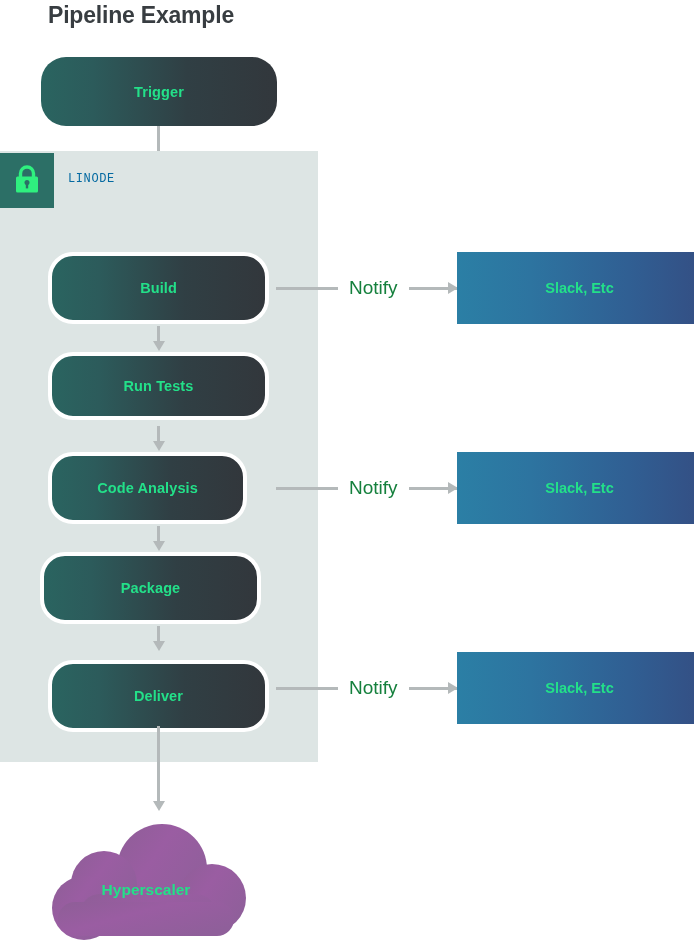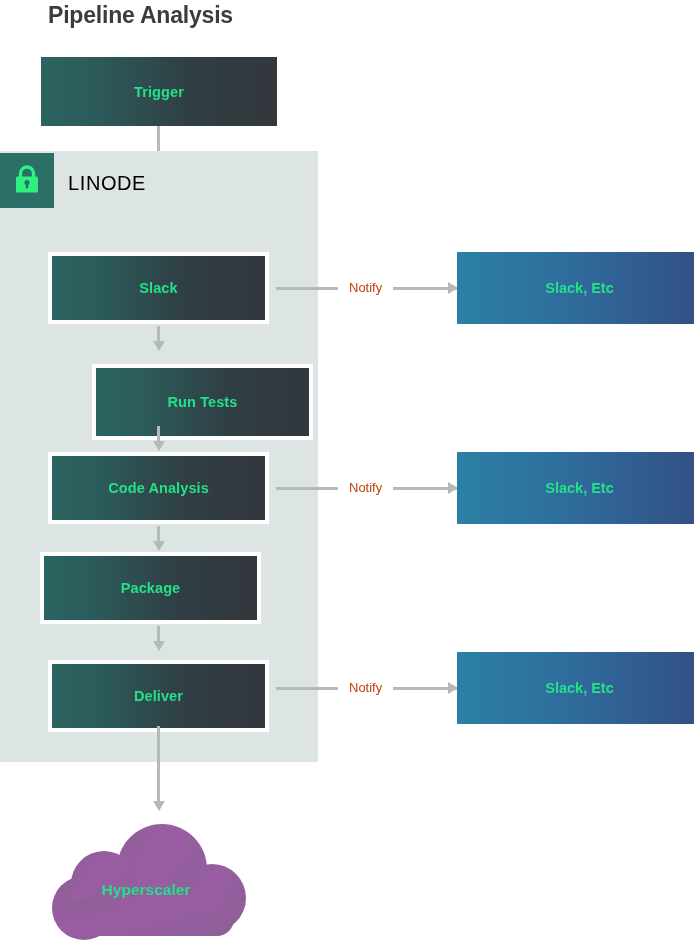--- a/index.html
+++ b/index.html
@@ -46,46 +46,48 @@
     height: 55px;
     background: #2c6f66;
     display: flex;
     align-items: center;
     justify-content: center;
   }
   .linode-label {
     position: absolute;
     left: 68px;
     top: 172px;
-    font-size: 20px;
-    color: #000000;
+    font-size: 12px;
+    color: #0369a1;
     letter-spacing: 0.6px;
+    font-family: Liberation Mono, monospace;
   }
 
   
   .stage {
     position: absolute;
     background: linear-gradient(90deg, #2a6460 0%, #2c5b5b 22%, #303f44 62%, #32373c 100%);
     display: flex;
     align-items: center;
     justify-content: center;
     color: #23e089;
     font-size: 14.5px;
     font-weight: bold;
     letter-spacing: 0.1px;
+    border-radius: 25px;
   }
   .stage.bordered {
     border: 4px solid #ffffff;
   }
 
   .trigger-box { left: 41px; top: 57px; width: 236px; height: 69px; }
 
   .stage-build    { left: 48px; top: 252px; width: 221px; height: 72px; }
-  .stage-tests    { left: 48px; top: 364px; width: 221px; height: 76px; margin-left: 44px; }
-  .stage-analysis { left: 48px; top: 452px; width: 221px; height: 72px; }
+  .stage-tests    { left: 48px; top: 352px; width: 221px; height: 68px; }
+  .stage-analysis { left: 48px; top: 452px; width: 199px; height: 72px; }
   .stage-package  { left: 40px; top: 552px; width: 221px; height: 72px; }
   .stage-deliver  { left: 48px; top: 652px; width: 221px; height: 72px; margin-top: 8px; }
 
   
   .notify-box {
     position: absolute;
     left: 457px;
     width: 245px;
     height: 72px;
     background: linear-gradient(90deg, #2b7fa5 0%, #2d74a0 30%, #305f93 70%, #344f84 100%);
@@ -139,22 +141,22 @@
 
   .nline-left {
     width: 62px;
     height: 3px;
     background: #b4b9ba;
     flex: none;
   }
   .notify-text {
     flex: none;
     padding: 0 11px;
-    font-size: 13px;
-    color: #c2410c;
+    font-size: 19px;
+    color: #15803d;
     line-height: 20px;
     text-align: right;
   }
   .nline-right {
     position: relative;
     flex: 1;
     height: 3px;
     background: #b4b9ba;
   }
   .nline-right::after {
@@ -188,21 +190,21 @@
     font-weight: bold;
     padding-top: 14px;
     pointer-events: none;
   }
 </style>
 </head>
 <body>
 
 <div id="root">
 
-  <div class="page-title">Pipeline Analysis</div>
+  <div class="page-title">Pipeline Example</div>
 
   <div class="stage trigger-box">
     <span>Trigger</span>
   </div>
 
   <div class="v-arrow va-trigger"></div>
 
   <div class="linode-panel"></div>
 
   <div class="linode-badge">
@@ -211,21 +213,21 @@
         <path d="M6.5 13 V9.5 a6.5 6.5 0 0 1 13 0 V13" fill="none" stroke="#2ff07f" stroke-width="3.4"></path>
         <rect x="2" y="12.5" width="22" height="16" rx="1.5" fill="#2ff07f"></rect>
         <circle cx="13" cy="18.6" r="2.5" fill="#2c6f66"></circle>
         <rect x="11.8" y="19.4" width="2.4" height="5" fill="#2c6f66"></rect>
       </svg>
     </span>
   </div>
   <div class="linode-label">LINODE</div>
 
   <div class="stage bordered stage-build">
-    <span>Slack</span>
+    <span>Build</span>
   </div>
   <div class="v-arrow va-1"></div>
 
   <div class="stage bordered stage-tests">
     <span>Run Tests</span>
   </div>
   <div class="v-arrow va-2"></div>
 
   <div class="stage bordered stage-analysis">
     <span>Code Analysis</span>

